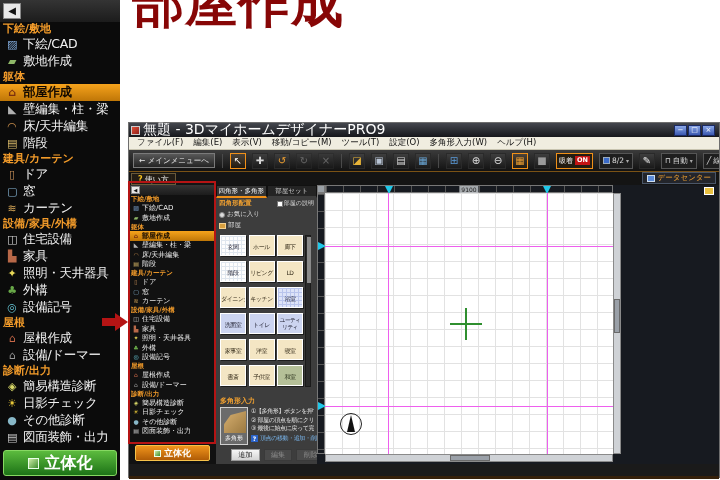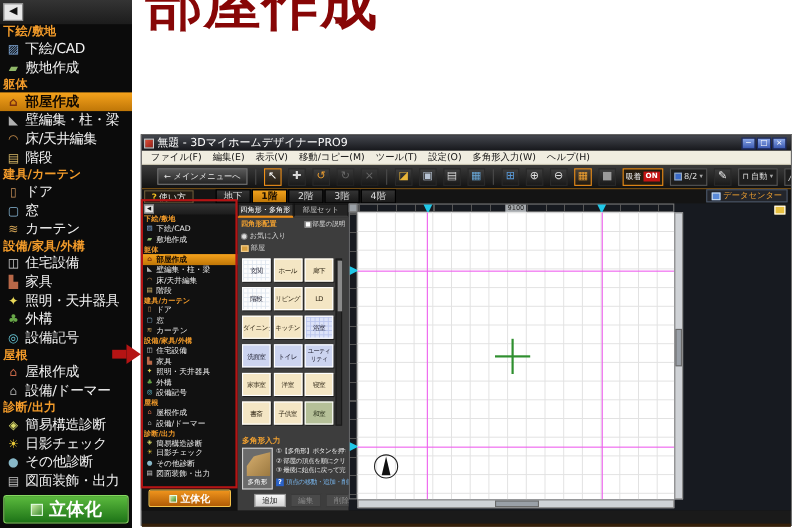--- a/index.html
+++ b/index.html
@@ -34,31 +34,31 @@
   .annot-arrow{position:absolute;left:102px;top:313px;width:26px;height:18px;z-index:70;}
   .annot-arrow .bar{position:absolute;left:0;top:5px;width:13px;height:8px;background:#b51414;}
   .annot-arrow .head{position:absolute;left:13px;top:0;width:0;height:0;
     border-left:13px solid #b51414;border-top:9px solid transparent;border-bottom:9px solid transparent;}
 
   
   #appwin{position:absolute;left:128px;top:122px;width:592px;height:356px;border:1px solid #6e6e6e;background:#1a1a1a;}
   #titlebar{position:absolute;left:0;top:0;right:0;height:14px;background:linear-gradient(#44474e,#16171b);
     display:flex;align-items:center;padding:0 2px;gap:3px;}
   .app-icon{width:9px;height:9px;background:linear-gradient(135deg,#e05038,#90201a);border:1px solid #ccc;flex:none;}
-  #titlebar .ttl{color:#fff;font-size:10px;white-space:nowrap;overflow:hidden;flex:1;}
+  #titlebar .ttl{color:#fff;font-size:14px;white-space:nowrap;overflow:hidden;flex:1;}
   #wctrl{display:flex;gap:1px;margin-right:2px;}
   .wbtn{width:13px;height:11px;background:linear-gradient(#8aa7e8,#3a58b0);border:1px solid #1b2a66;
     color:#fff;font-size:7px;line-height:9px;text-align:center;}
 
   #menubar{position:absolute;left:0;top:14px;right:0;height:13px;background:#f0ede0;border-bottom:1px solid #c8c4b0;
     display:flex;align-items:flex-start;padding-left:3px;}
   .menu-item{font-size:8.5px;color:#111;padding:0 5px;white-space:nowrap;}
 
   #tb{position:absolute;left:0;top:27px;right:0;height:21px;background:linear-gradient(#3b3b3b,#121212);
-    display:flex;align-items:center;padding:0 14px;gap:6px;overflow:hidden;}
+    display:flex;align-items:center;padding:0 4px;gap:6px;overflow:hidden;}
   .tb-back{height:15px;background:linear-gradient(#585858,#242424);border:1px solid #7a7a7a;color:#e8e8e8;
     font-size:7.5px;line-height:13px;padding:0 5px;white-space:nowrap;}
   .tb-sep{width:1px;height:14px;background:#4a4a4a;margin:0 1px;flex:none;}
   .tbtn{width:16px;height:16px;display:flex;align-items:center;justify-content:center;flex:none;
     background:linear-gradient(#3e3e3e,#1a1a1a);border:1px solid #2a2a2a;}
   .tbtn.active{border:1px solid #f09018;background:linear-gradient(#4c4338,#211a10);}
   .tbtn.disabled{opacity:.55;}
   .tb-glyph{font-size:10px;line-height:10px;}
   .tb-snap{height:16px;border:1px solid #f09018;background:#241c10;display:flex;align-items:center;gap:2px;
     padding:0 2px;color:#eee;font-size:7px;white-space:nowrap;}
@@ -405,27 +405,20 @@
         <label class="tb-cb">
           <span class="cbx">✓</span>
         </label>
       </div>
     </div>
   <div id="tabrow">
     <div class="help-tab">
       <span class="qmark">?</span>
       <span class="hl">使い方</span>
     </div>
-    <div id="ftabs">
-        <div class="ftab">地下</div>
-        <div class="ftab sel">1階</div>
-        <div class="ftab">2階</div>
-        <div class="ftab">3階</div>
-        <div class="ftab">4階</div>
-      </div>
     <div class="dc-btn">
       <span class="dc-ic"></span>
       <span class="dl">データセンター</span>
     </div>
   </div>
 
   <div id="content">
 
     <div id="inner-sidebar">
       <div class="collapse-row">

